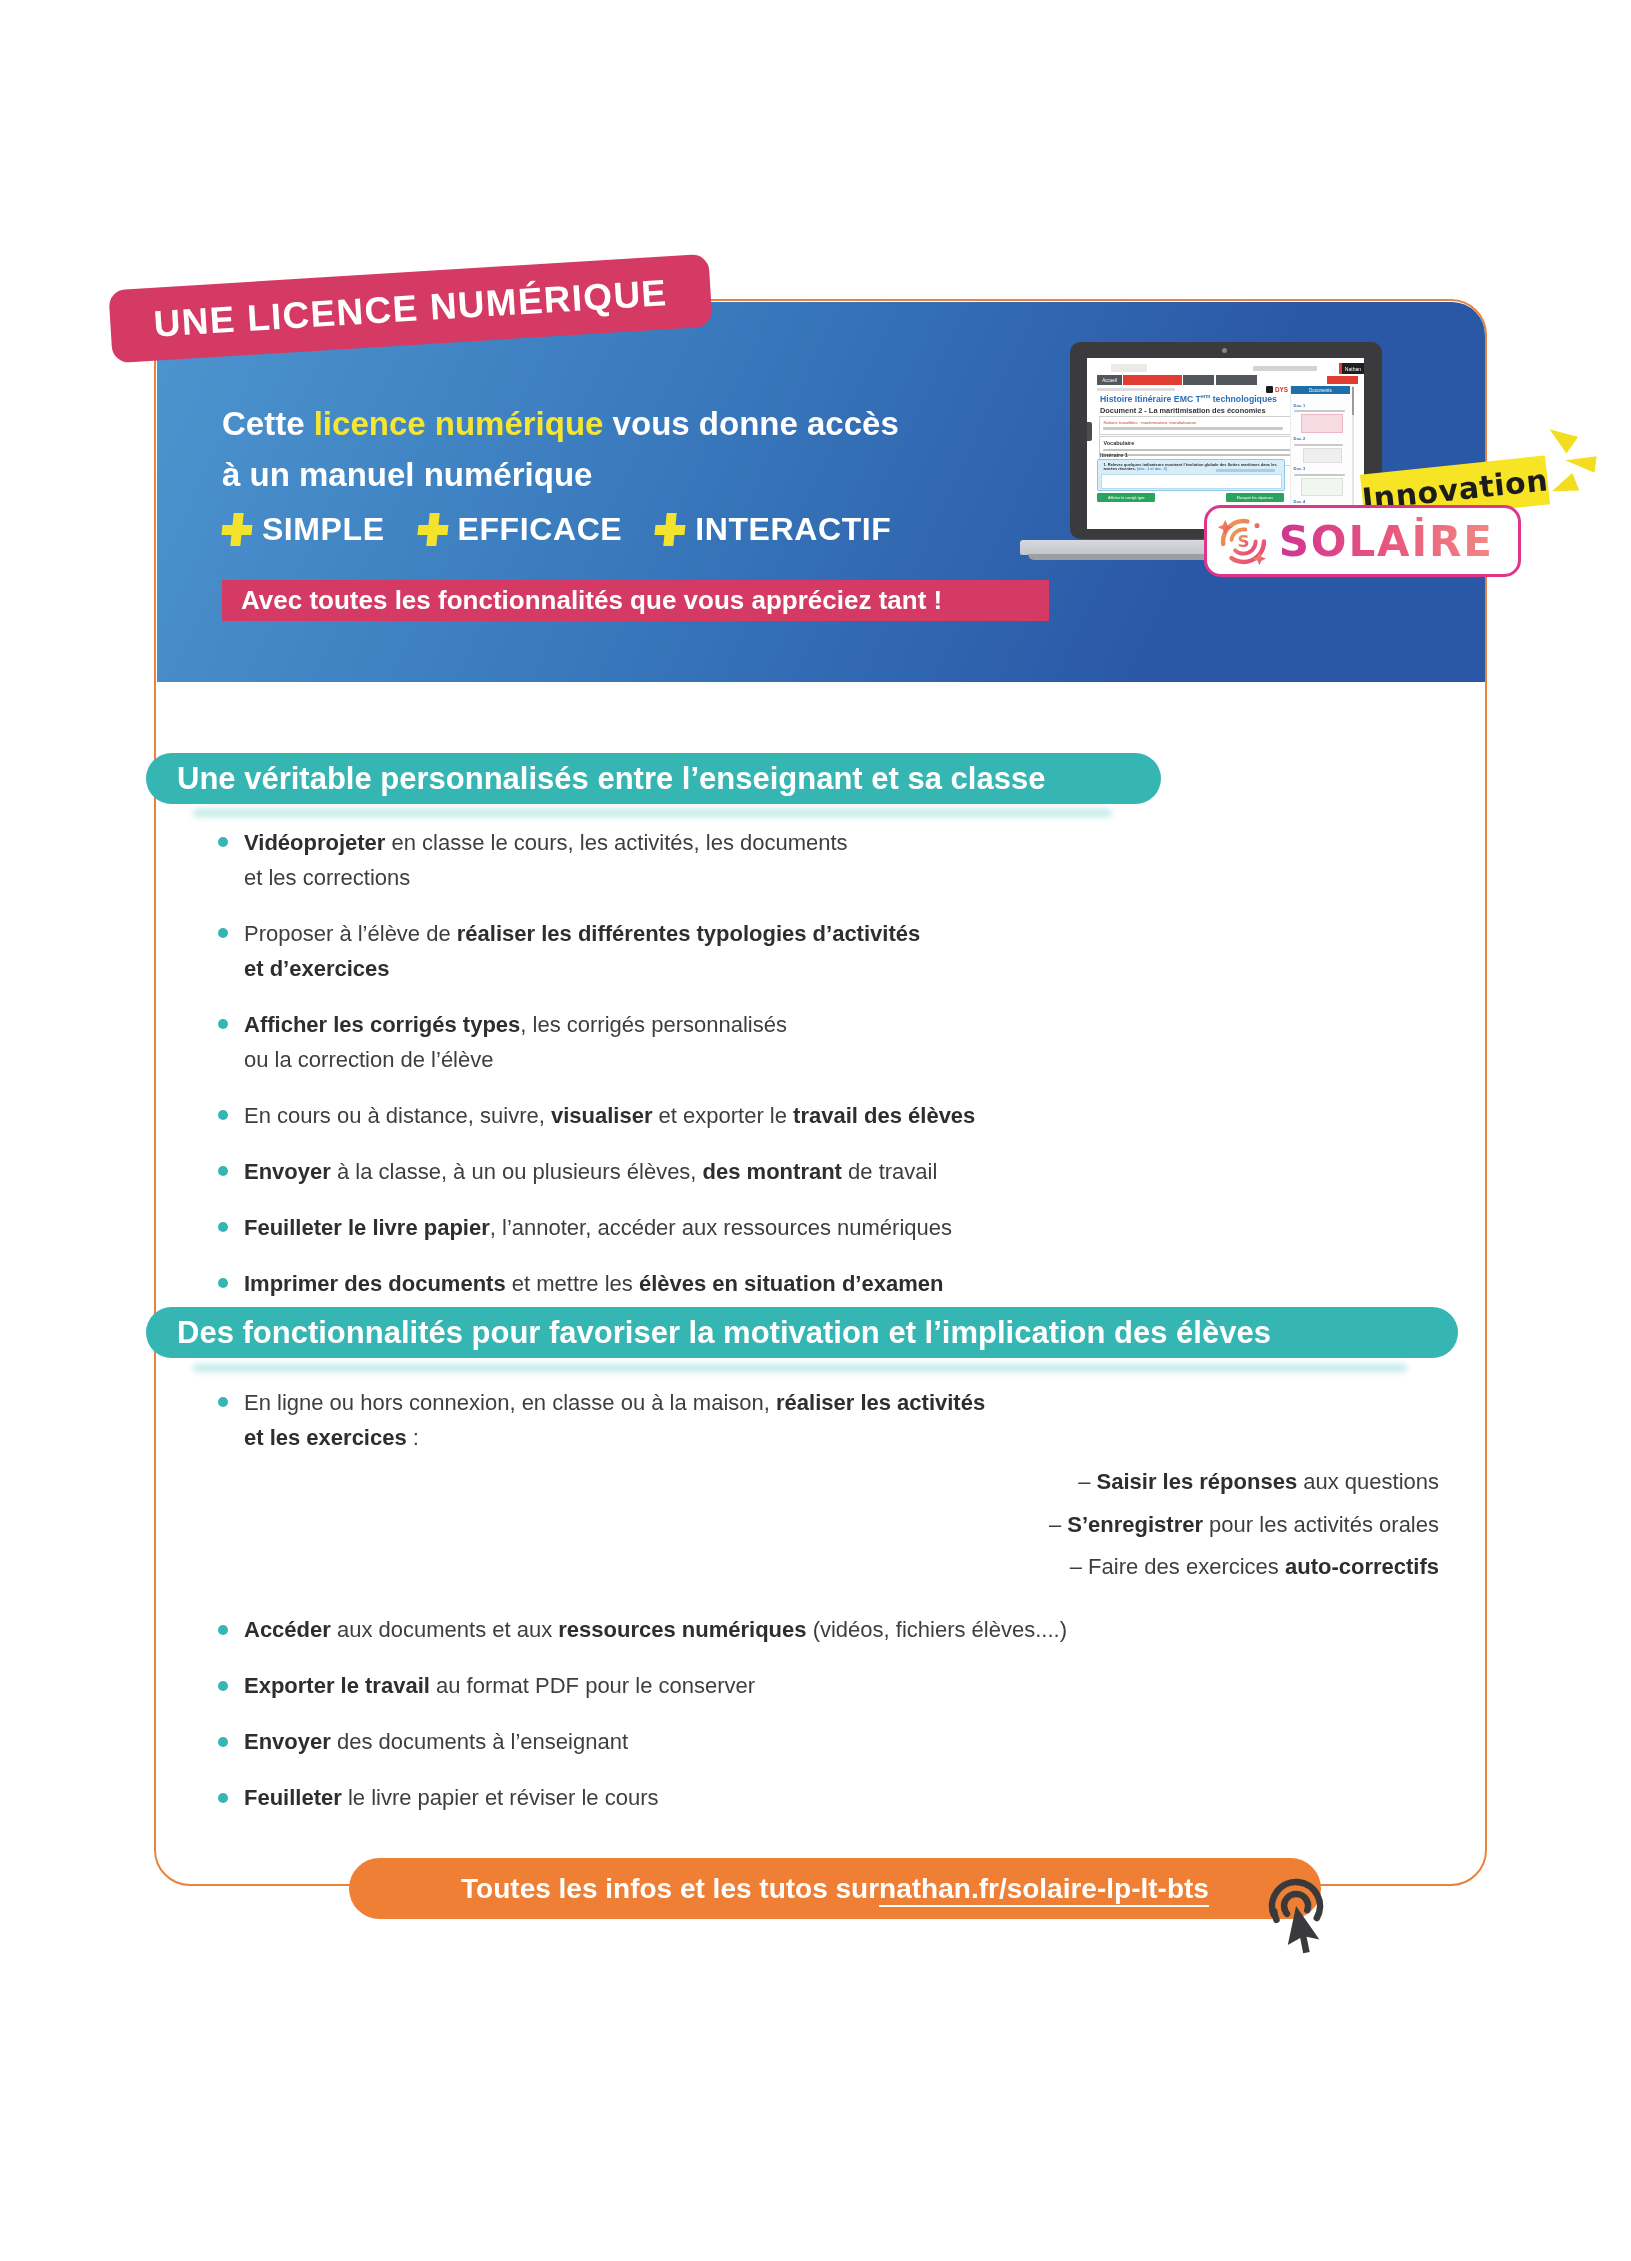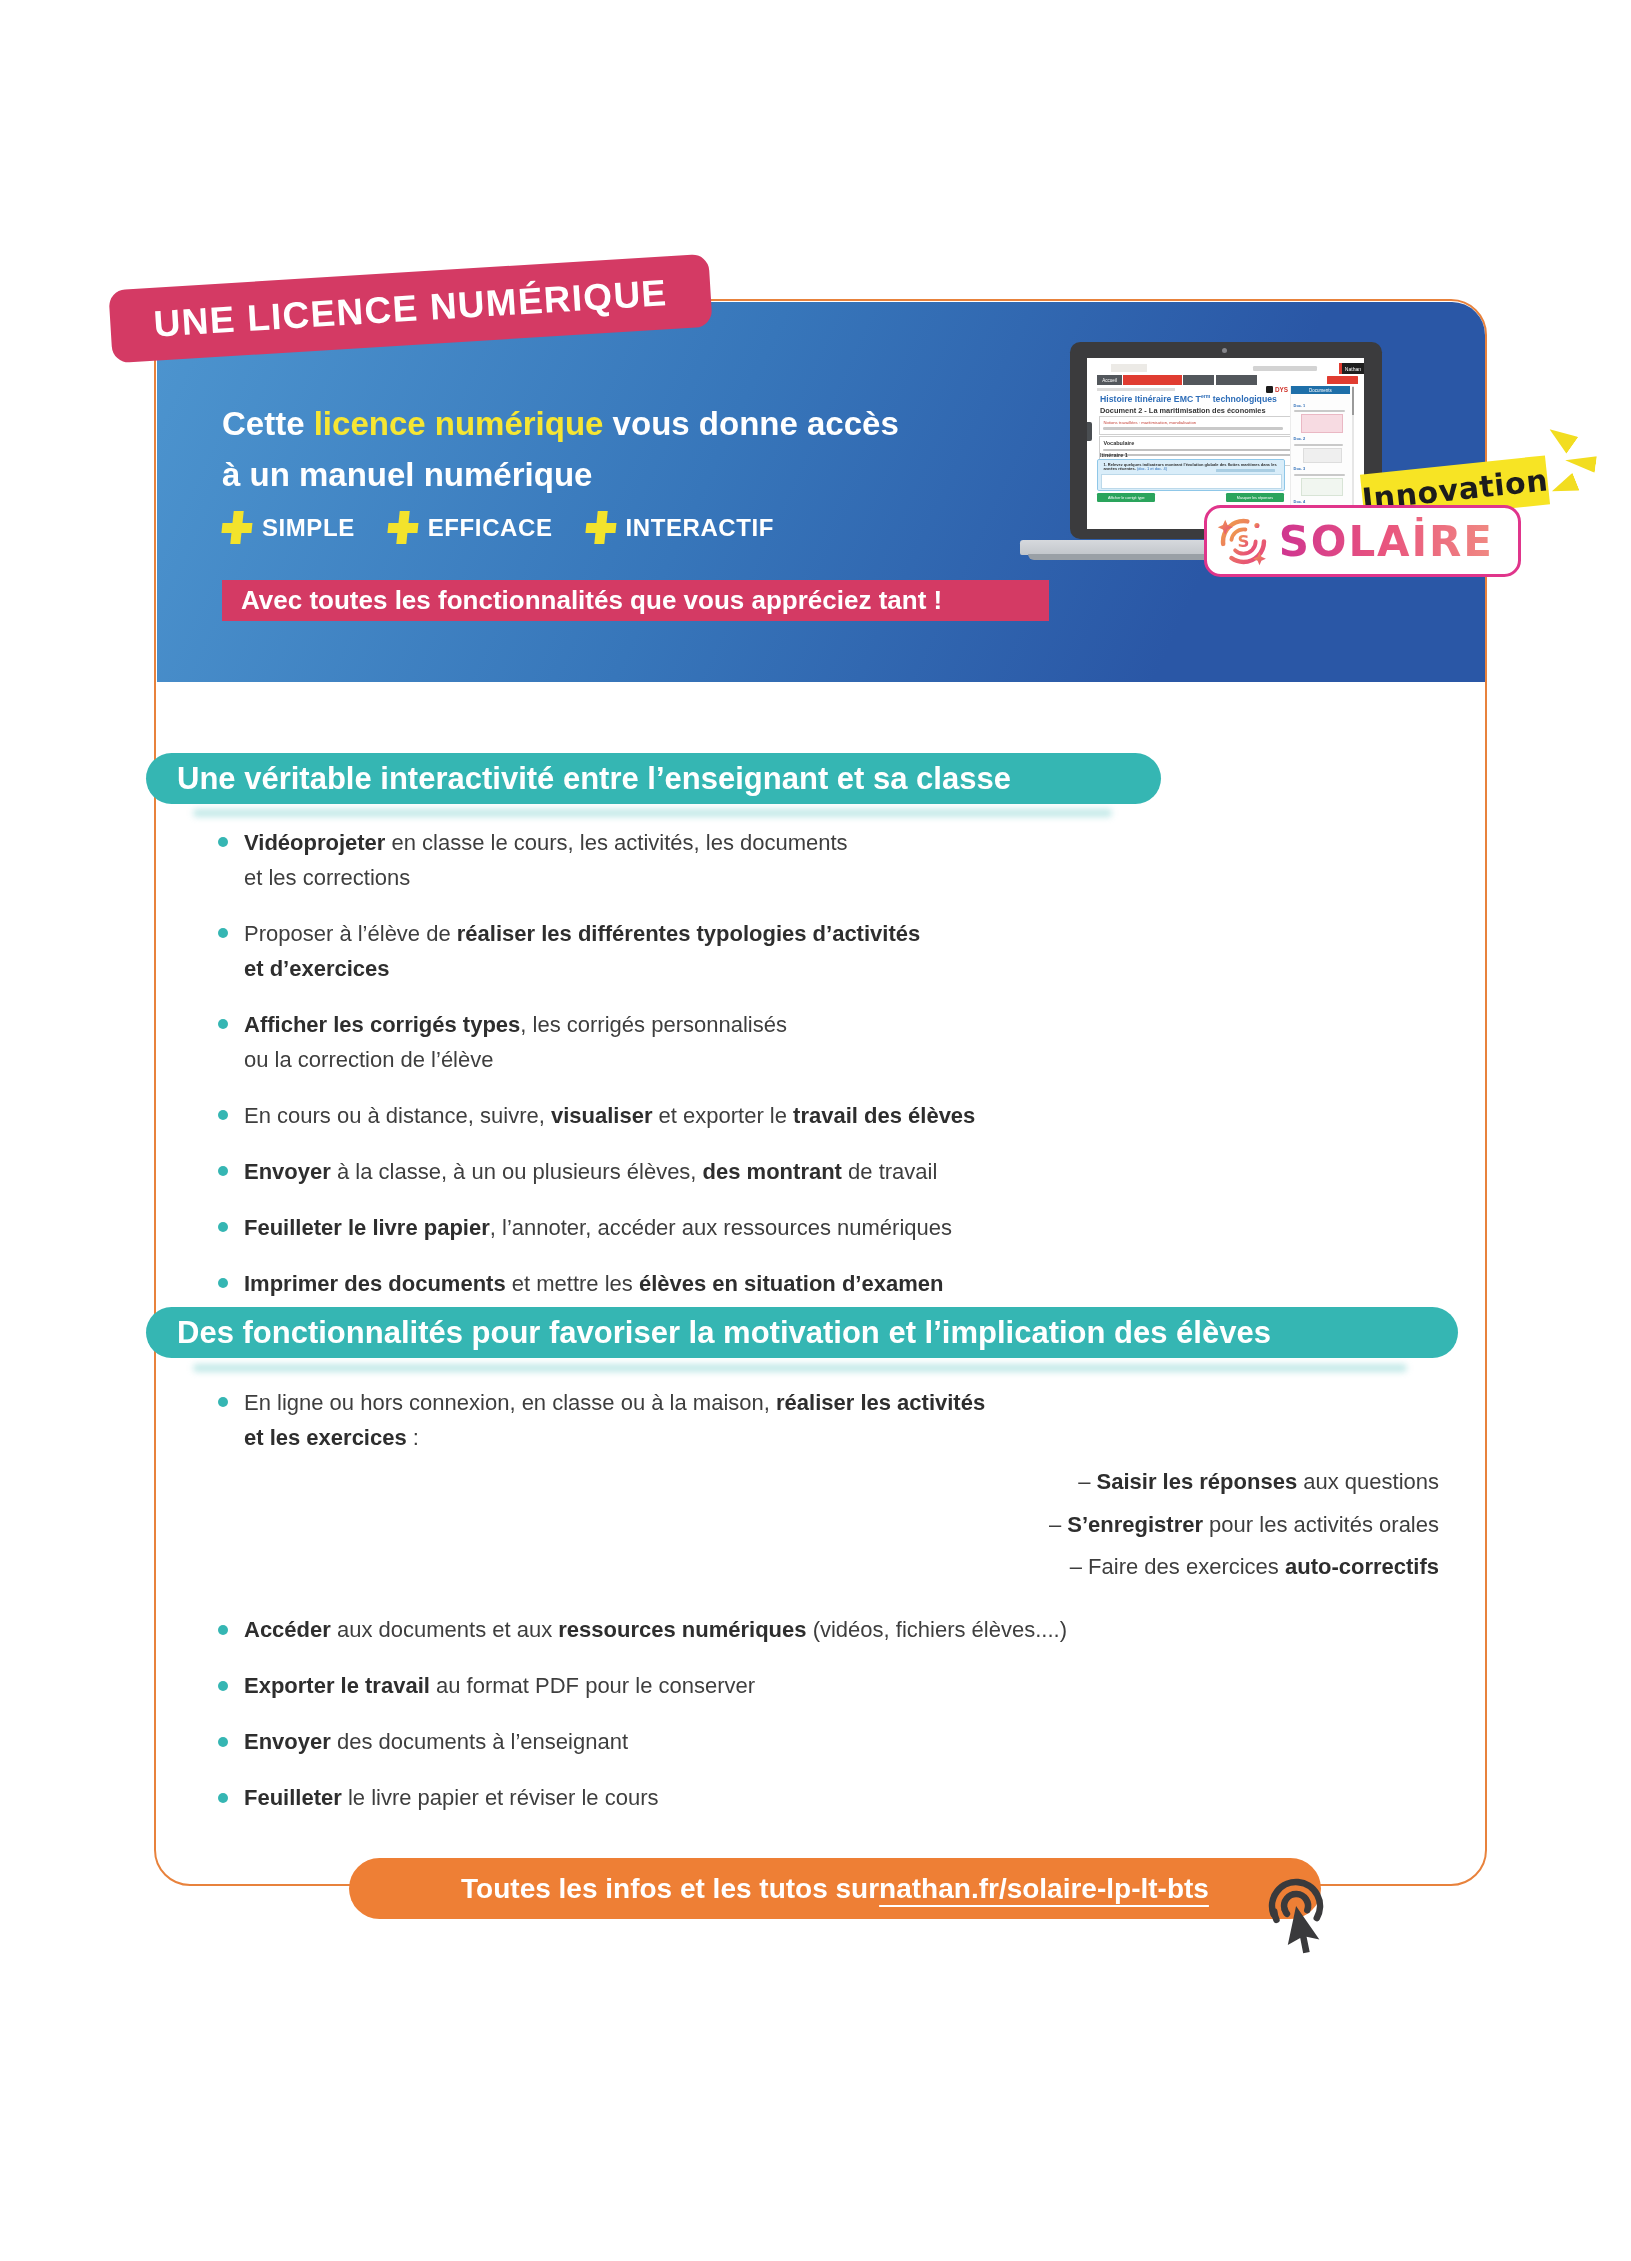--- a/index.html
+++ b/index.html
@@ -20,21 +20,21 @@
   .hero{left:157px;top:302px;width:1328px;height:380px;border-radius:33px 33px 0 0;
         background:linear-gradient(115deg,#4d95cf 0%,#3776ba 42%,#2a57a6 78%);z-index:2;}
   .hero-line{left:222px;color:#fff;font-size:33px;font-weight:bold;z-index:3;white-space:nowrap;}
   .hl{color:#f6e633;}
   .features{left:222px;top:511px;display:flex;gap:33px;align-items:center;z-index:3;}
   .feature{display:flex;align-items:center;gap:10.3px;}
   .plus{position:relative;width:29.6px;height:33px;transform:skewX(-6deg);}
   .plus::before,.plus::after{content:"";position:absolute;background:#f3e32c;}
   .plus::before{left:0;top:11.6px;width:29.6px;height:10.3px;}
   .plus::after{left:9.6px;top:0;width:10.3px;height:33px;}
-  .feature-label{color:#fff;font-size:24px;font-weight:bold;letter-spacing:0.6px;}
+  .feature-label{color:#fff;font-size:32px;font-weight:bold;letter-spacing:0.6px;}
   .strip{left:222px;top:580px;width:827px;height:41px;background:#d43a64;display:flex;
          align-items:center;padding-left:19px;box-sizing:border-box;color:#fff;
          font-size:26px;font-weight:bold;z-index:3;white-space:nowrap;}
 
   
   .laptop-screen{left:1070px;top:342px;width:312px;height:197px;background:#3b3b3d;
                  border-radius:10.3px;z-index:3;}
   .webcam{left:1222px;top:348px;width:5.1px;height:5.1px;border-radius:50%;background:#85858a;z-index:4;}
   .screen-inner{left:1087px;top:358px;width:277px;height:171px;background:#fff;overflow:hidden;z-index:3;font-family:"Liberation Sans",sans-serif;}
   .laptop-base{left:1020px;top:540px;width:410px;height:14.8px;
@@ -270,21 +270,21 @@
       </g>
       <text x="43" y="52" text-anchor="middle" font-size="26" font-weight="bold" fill="url(#sg)" font-family="DejaVu Sans, sans-serif">S</text>
       <path d="M14 8 l4 9 9 4 -9 4 -4 9 -4 -9 -9 -4 9 -4 z" fill="url(#sg)" transform="scale(0.9) translate(2,2)"></path>
       <path d="M68 60 l3 7 7 3 -7 3 -3 7 -3 -7 -7 -3 7 -3 z" fill="url(#sg)"></path>
       <circle cx="64" cy="18" r="4" fill="url(#sg)"></circle>
     </svg>
     <span class="solaire-word">SOLAİRE</span>
   </div>
 
   <div class="abs band band1">
-    <span>Une véritable interactivité entre l’enseignant et sa classe</span>
+    <span>Une véritable personnalisés entre l’enseignant et sa classe</span>
   </div>
   <div class="abs echo echo1"></div>
 
   <div class="abs list list1">
     <ul>
       <li class="main"><strong>Vidéoprojeter </strong><span>en classe le cours, les activités, les documents</span><br><span>et les corrections</span></li>
       <li class="main"><span>Proposer à l’élève de </span><strong>réaliser les différentes typologies d’activités</strong><br><strong>et d’exercices</strong></li>
       <li class="main"><strong>Afficher les corrigés types</strong><span>, les corrigés personnalisés</span><br><span>ou la correction de l’élève</span></li>
       <li class="main"><span>En cours ou à distance, suivre, </span><strong>visualiser</strong><span> et exporter le </span><strong>travail des élèves</strong></li>
       <li class="main"><strong>Envoyer</strong><span> à la classe, à un ou plusieurs élèves, </span><strong>des montrant</strong><span> de travail</span></li>

